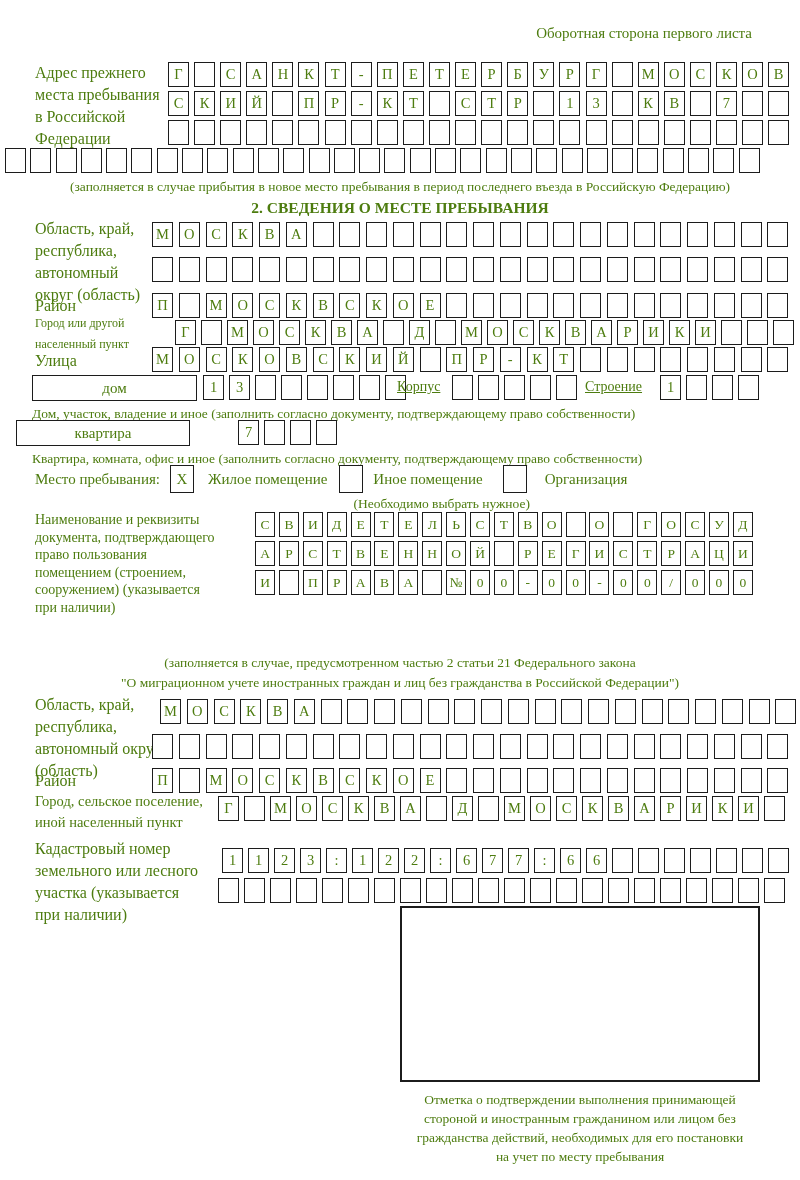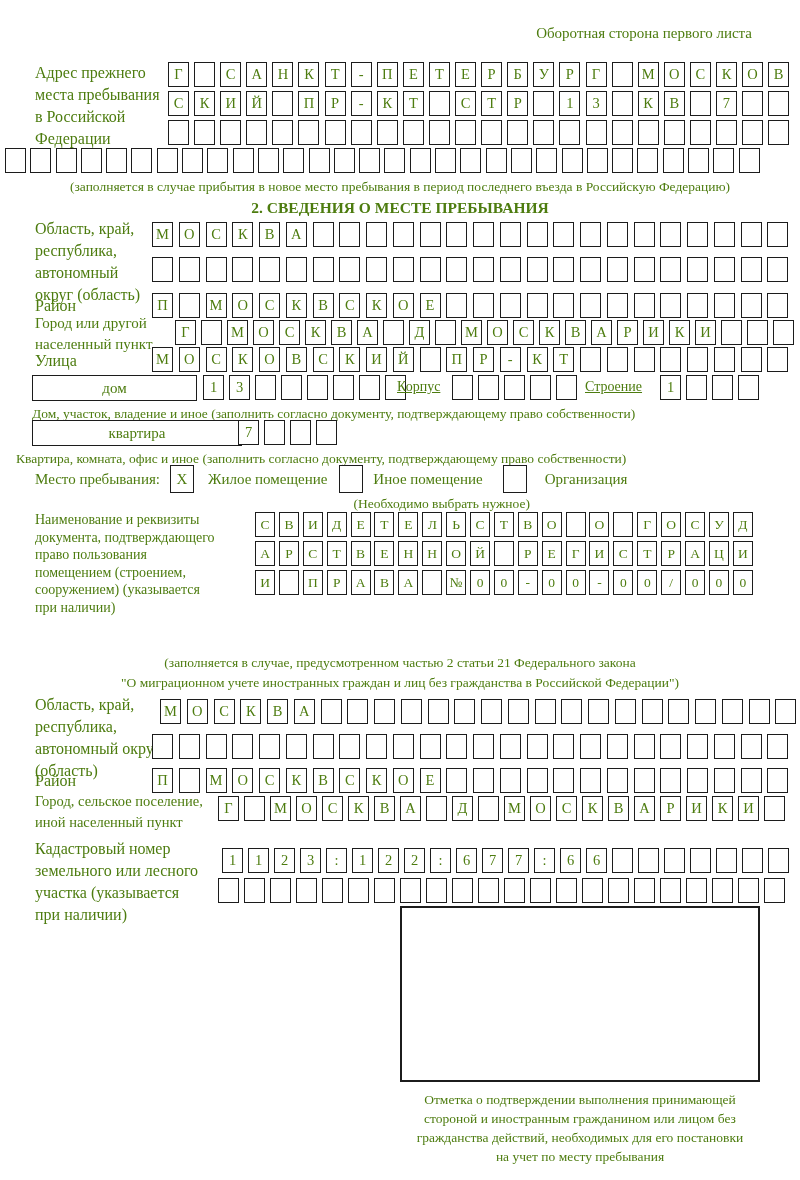--- a/index.html
+++ b/index.html
@@ -235,21 +235,21 @@
       <div class="cell"></div>
       <div class="cell"></div>
       <div class="cell"></div>
       <div class="cell"></div>
       <div class="cell"></div>
       <div class="cell"></div>
       <div class="cell"></div>
       <div class="cell"></div>
     </div>
 
-  <div class="lbl ml" style="left:35px;top:313px;font-size:15px;line-height:21px;">Город или другой
+  <div class="lbl ml" style="left:35px;top:313px;font-size:12px;line-height:21px;">Город или другой
 населенный пункт</div>
   <div class="cellrow g50" style="left:175px;top:320px;">
       <div class="cell">Г</div>
       <div class="cell"></div>
       <div class="cell">М</div>
       <div class="cell">О</div>
       <div class="cell">С</div>
       <div class="cell">К</div>
       <div class="cell">В</div>
       <div class="cell">А</div>
@@ -320,28 +320,28 @@
     </div>
   <div class="inline-lbl" style="left:585px;top:379px;">Строение</div>
   <div class="cellrow g50" style="left:660px;top:375px;">
       <div class="cell">1</div>
       <div class="cell"></div>
       <div class="cell"></div>
       <div class="cell"></div>
     </div>
   <div class="lbl small" style="left:32px;top:404px;">Дом, участок, владение и иное (заполнить согласно документу, подтверждающему право собственности)</div>
 
-  <div class="widebox" style="left:32px;top:420px;width:210px;">квартира</div>
+  <div class="widebox" style="left:16px;top:420px;width:174px;">квартира</div>
   <div class="cellrow g50" style="left:238px;top:420px;">
       <div class="cell">7</div>
       <div class="cell"></div>
       <div class="cell"></div>
       <div class="cell"></div>
     </div>
-  <div class="lbl small" style="left:16px;top:449px;">Квартира, комната, офис и иное (заполнить согласно документу, подтверждающему право собственности)</div>
+  <div class="lbl small" style="left:32px;top:449px;">Квартира, комната, офис и иное (заполнить согласно документу, подтверждающему право собственности)</div>
 
   <div class="stay-row">
     <span>Место пребывания:</span>
     <span class="chk" style="margin-left:10px;">X</span>
     <span style="margin-left:14px;">Жилое помещение</span>
     <span class="chk" style="margin-left:12px;"></span>
     <span style="margin-left:10px;">Иное помещение</span>
     <span class="chk" style="margin-left:20px;"></span>
     <span style="margin-left:18px;text-align:right;">Организация</span>
   </div>

